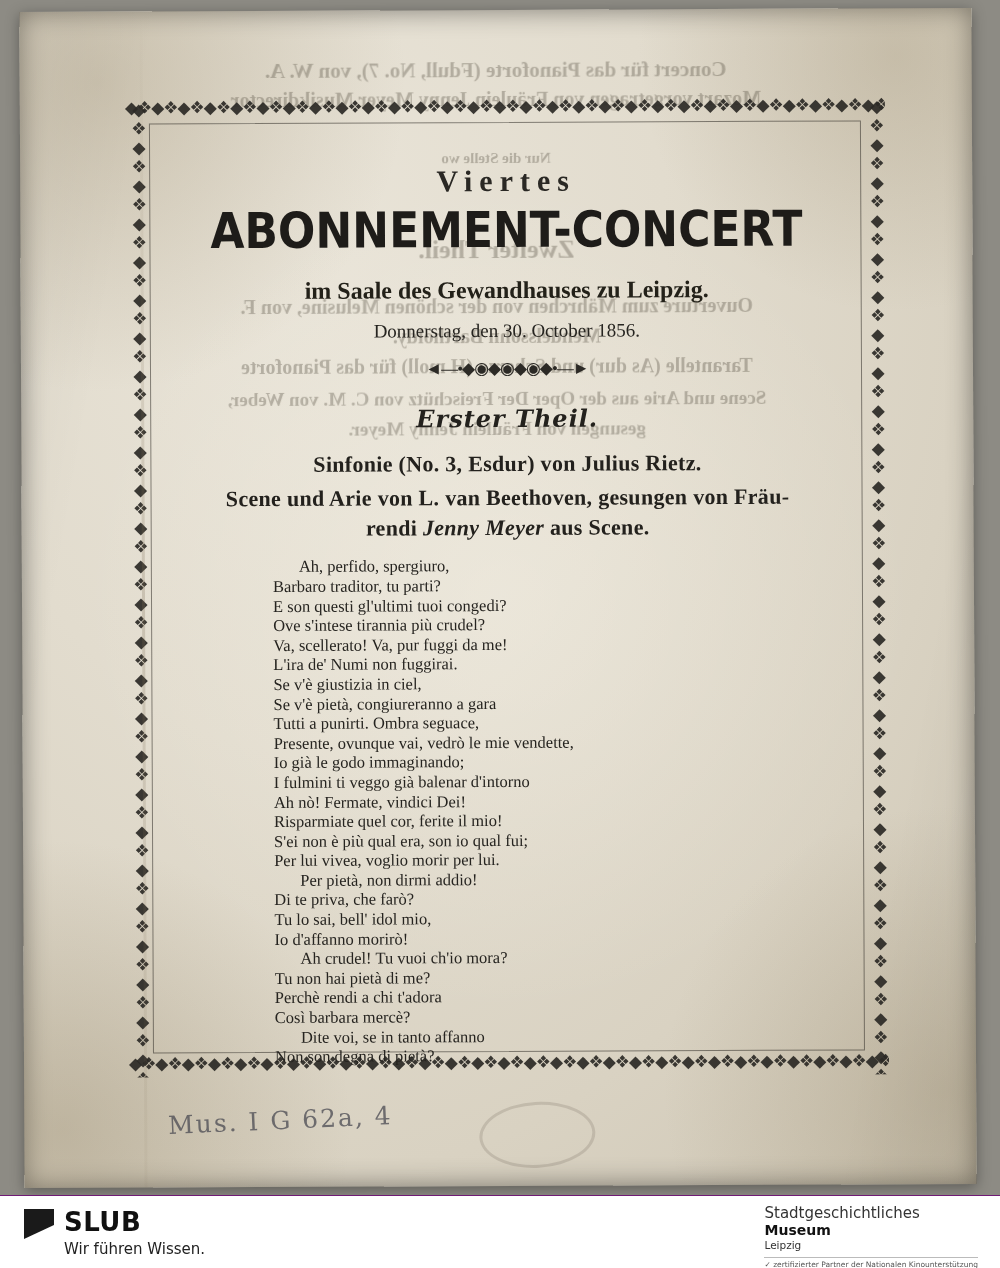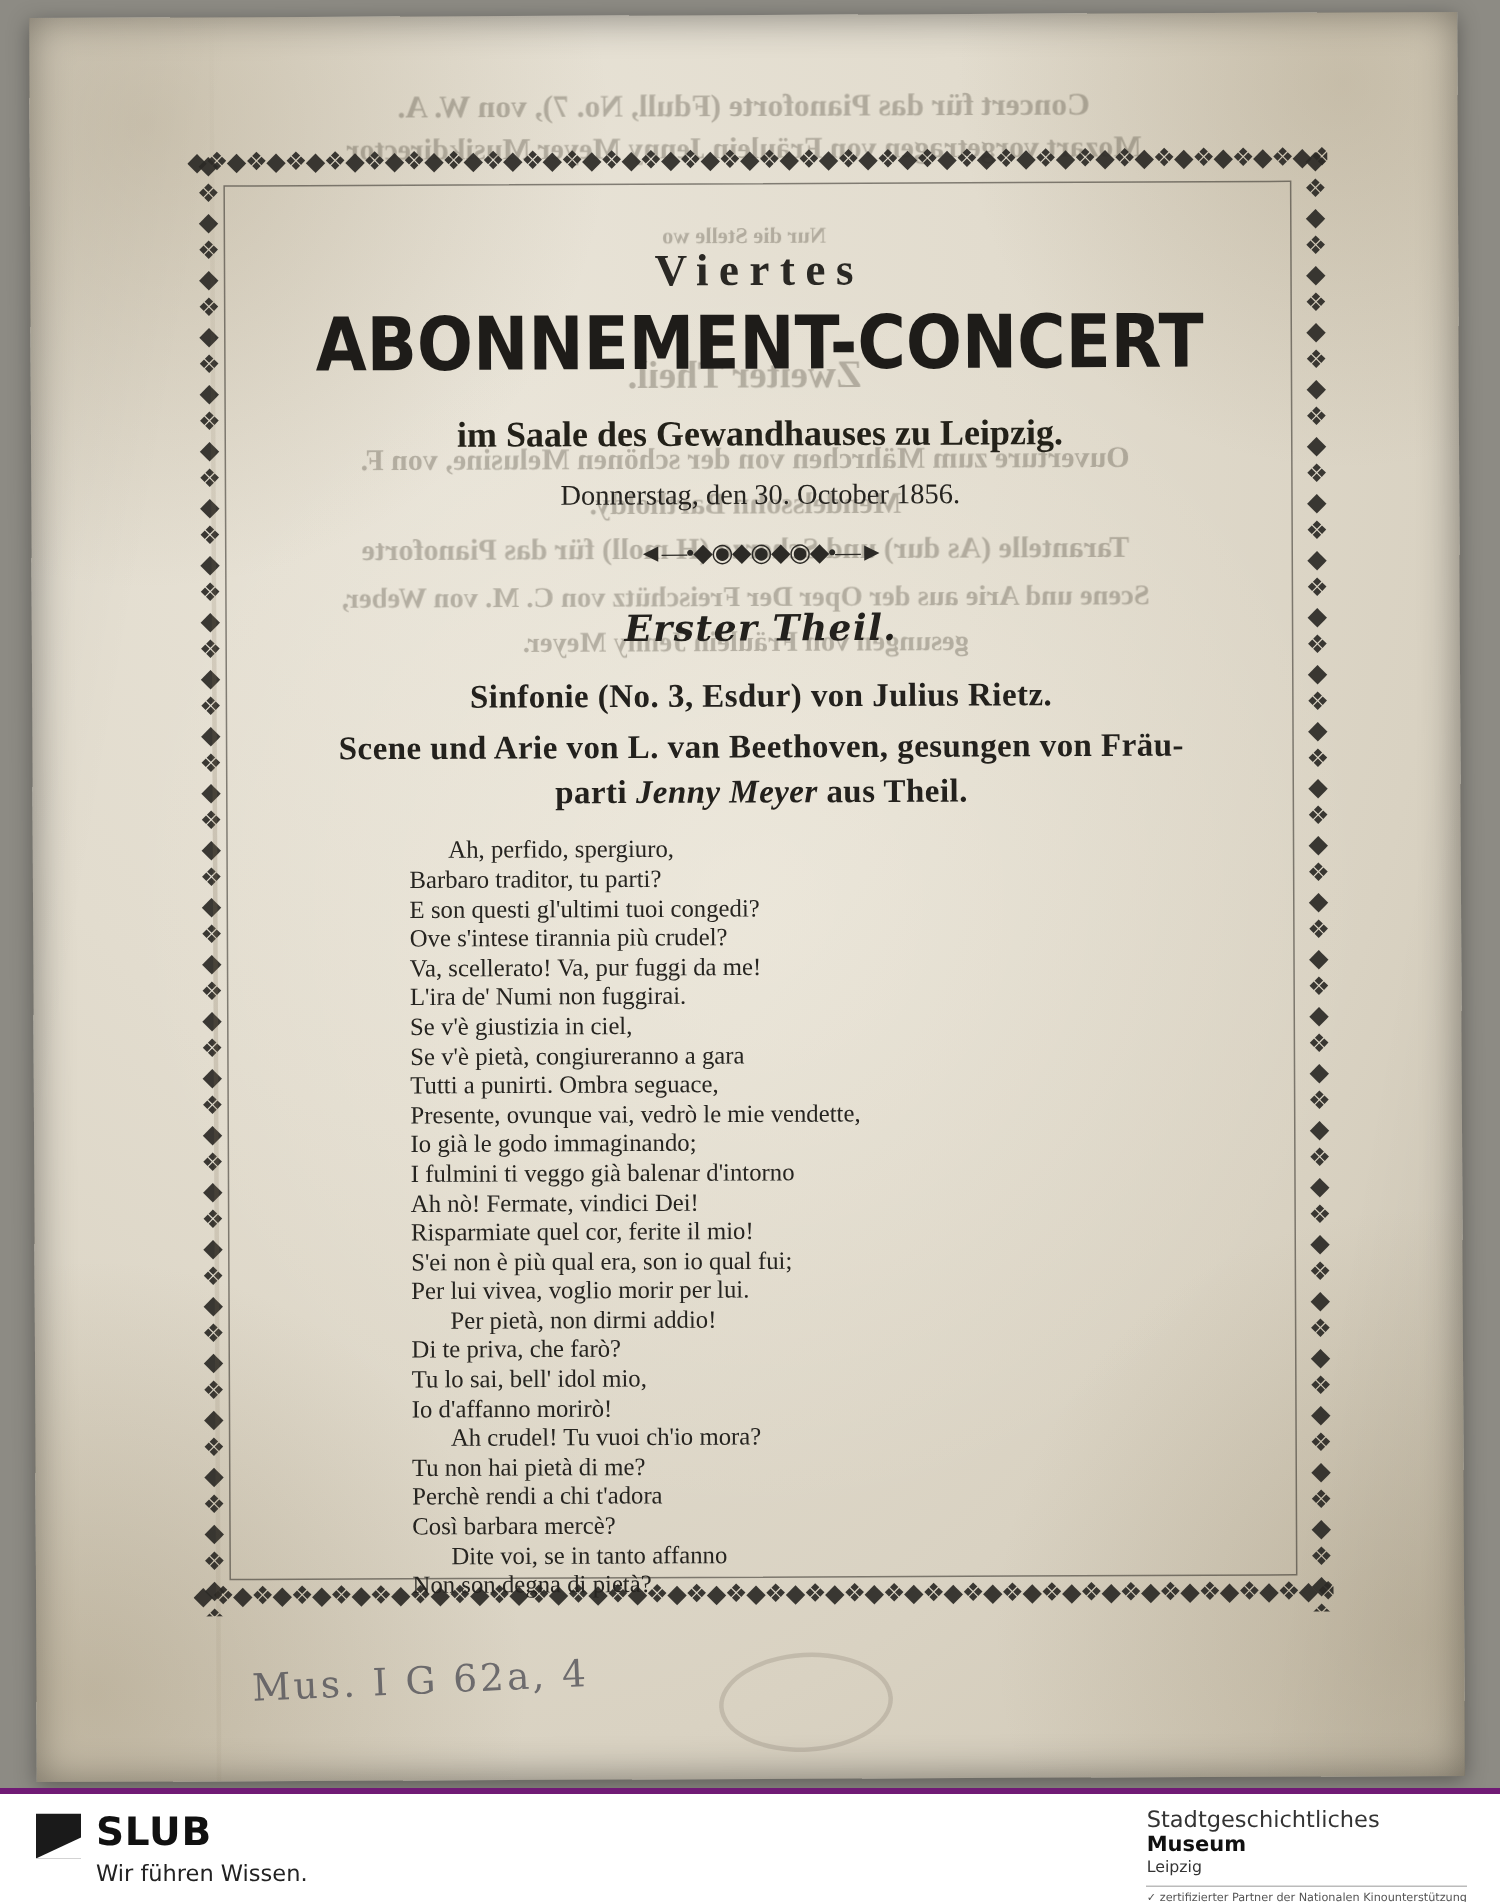--- a/index.html
+++ b/index.html
@@ -211,21 +211,21 @@
   }
 
   
   #footer {
     position: absolute;
     left: 0;
     bottom: 0;
     width: 1000px;
     height: 72px;
     background: #ffffff;
-    border-top: 4px solid #701a75;
+    border-top: 1px solid #701a75;
   }
   .slub {
     position: absolute;
     left: 24px;
     top: 13px;
     display: flex;
     align-items: flex-start;
   }
   .slub-mark {
     width: 30px;
@@ -310,21 +310,21 @@
       <div class="t-viertes">Viertes</div>
       <div class="t-main">ABONNEMENT-CONCERT</div>
       <div class="t-venue">im Saale des Gewandhauses zu Leipzig.</div>
       <div class="t-date">Donnerstag, den 30. October 1856.</div>
       <div class="divider">◄—•◆◉◆◉◆◉◆•—►</div>
       <div class="t-part">Erster Theil.</div>
 
       <div class="t-piece">Sinfonie (No. 3, Esdur) von Julius Rietz.</div>
       <div class="t-piece2">
         <span>Scene und Arie von L. van Beethoven, gesungen von Fräu-</span><br>
-        <span>parti </span><span class="nm">Jenny Meyer</span><span> aus Theil.</span>
+        <span>rendi </span><span class="nm">Jenny Meyer</span><span> aus Scene.</span>
       </div>
 
       <div class="libretto" id="libretto">
           <div class="ln ind">Ah, perfido, spergiuro,</div>
           <div class="ln">Barbaro traditor, tu parti?</div>
           <div class="ln">E son questi gl'ultimi tuoi congedi?</div>
           <div class="ln">Ove s'intese tirannia più crudel?</div>
           <div class="ln">Va, scellerato! Va, pur fuggi da me!</div>
           <div class="ln">L'ira de' Numi non fuggirai.</div>
           <div class="ln">Se v'è giustizia in ciel,</div>

